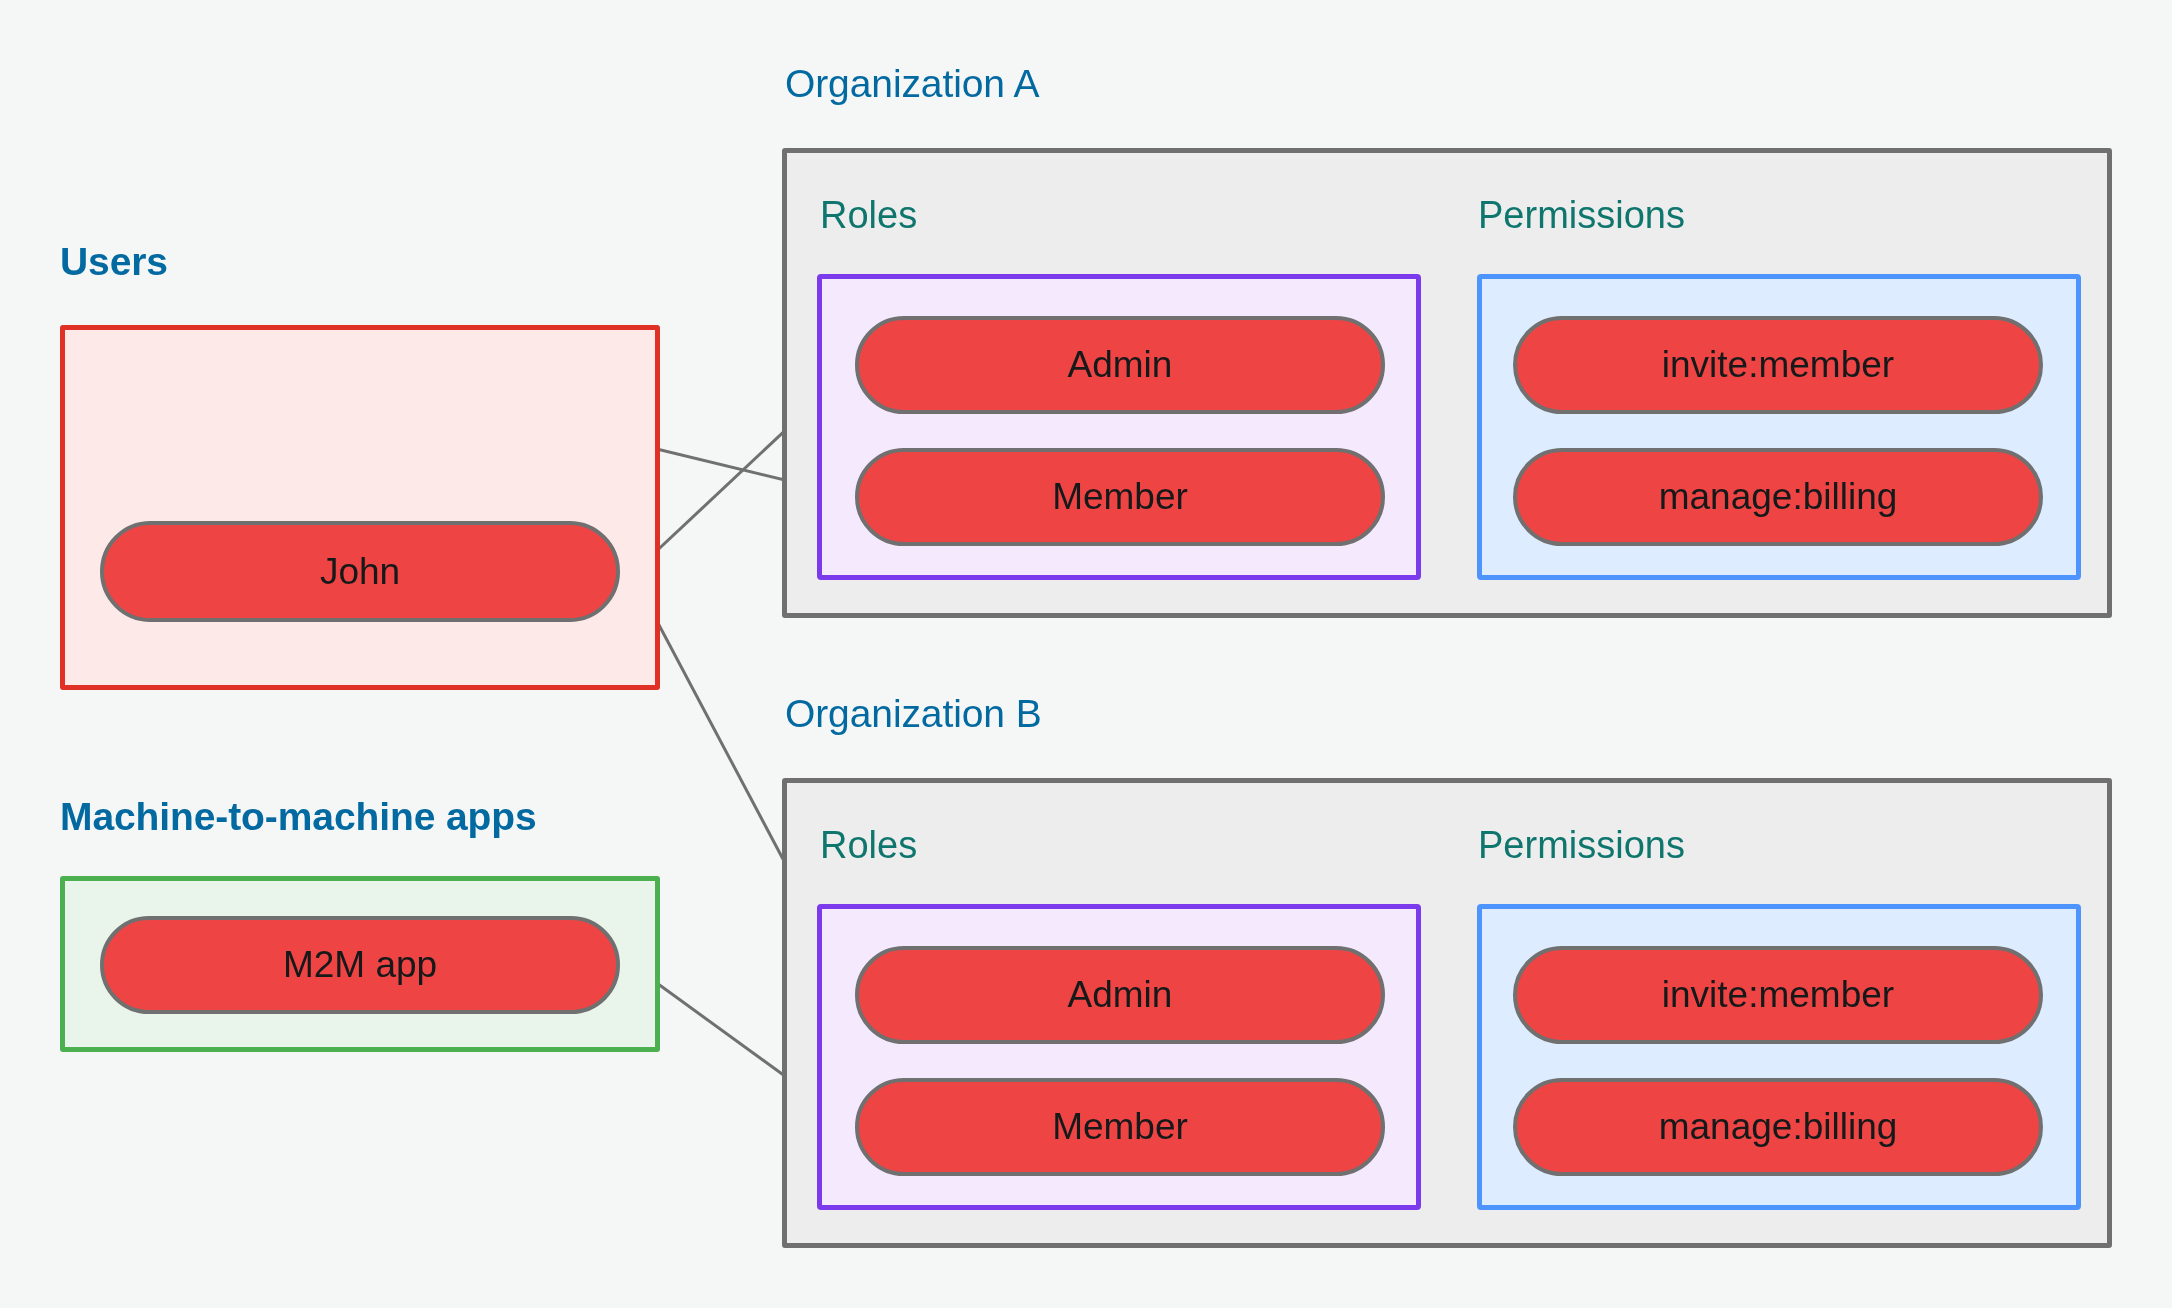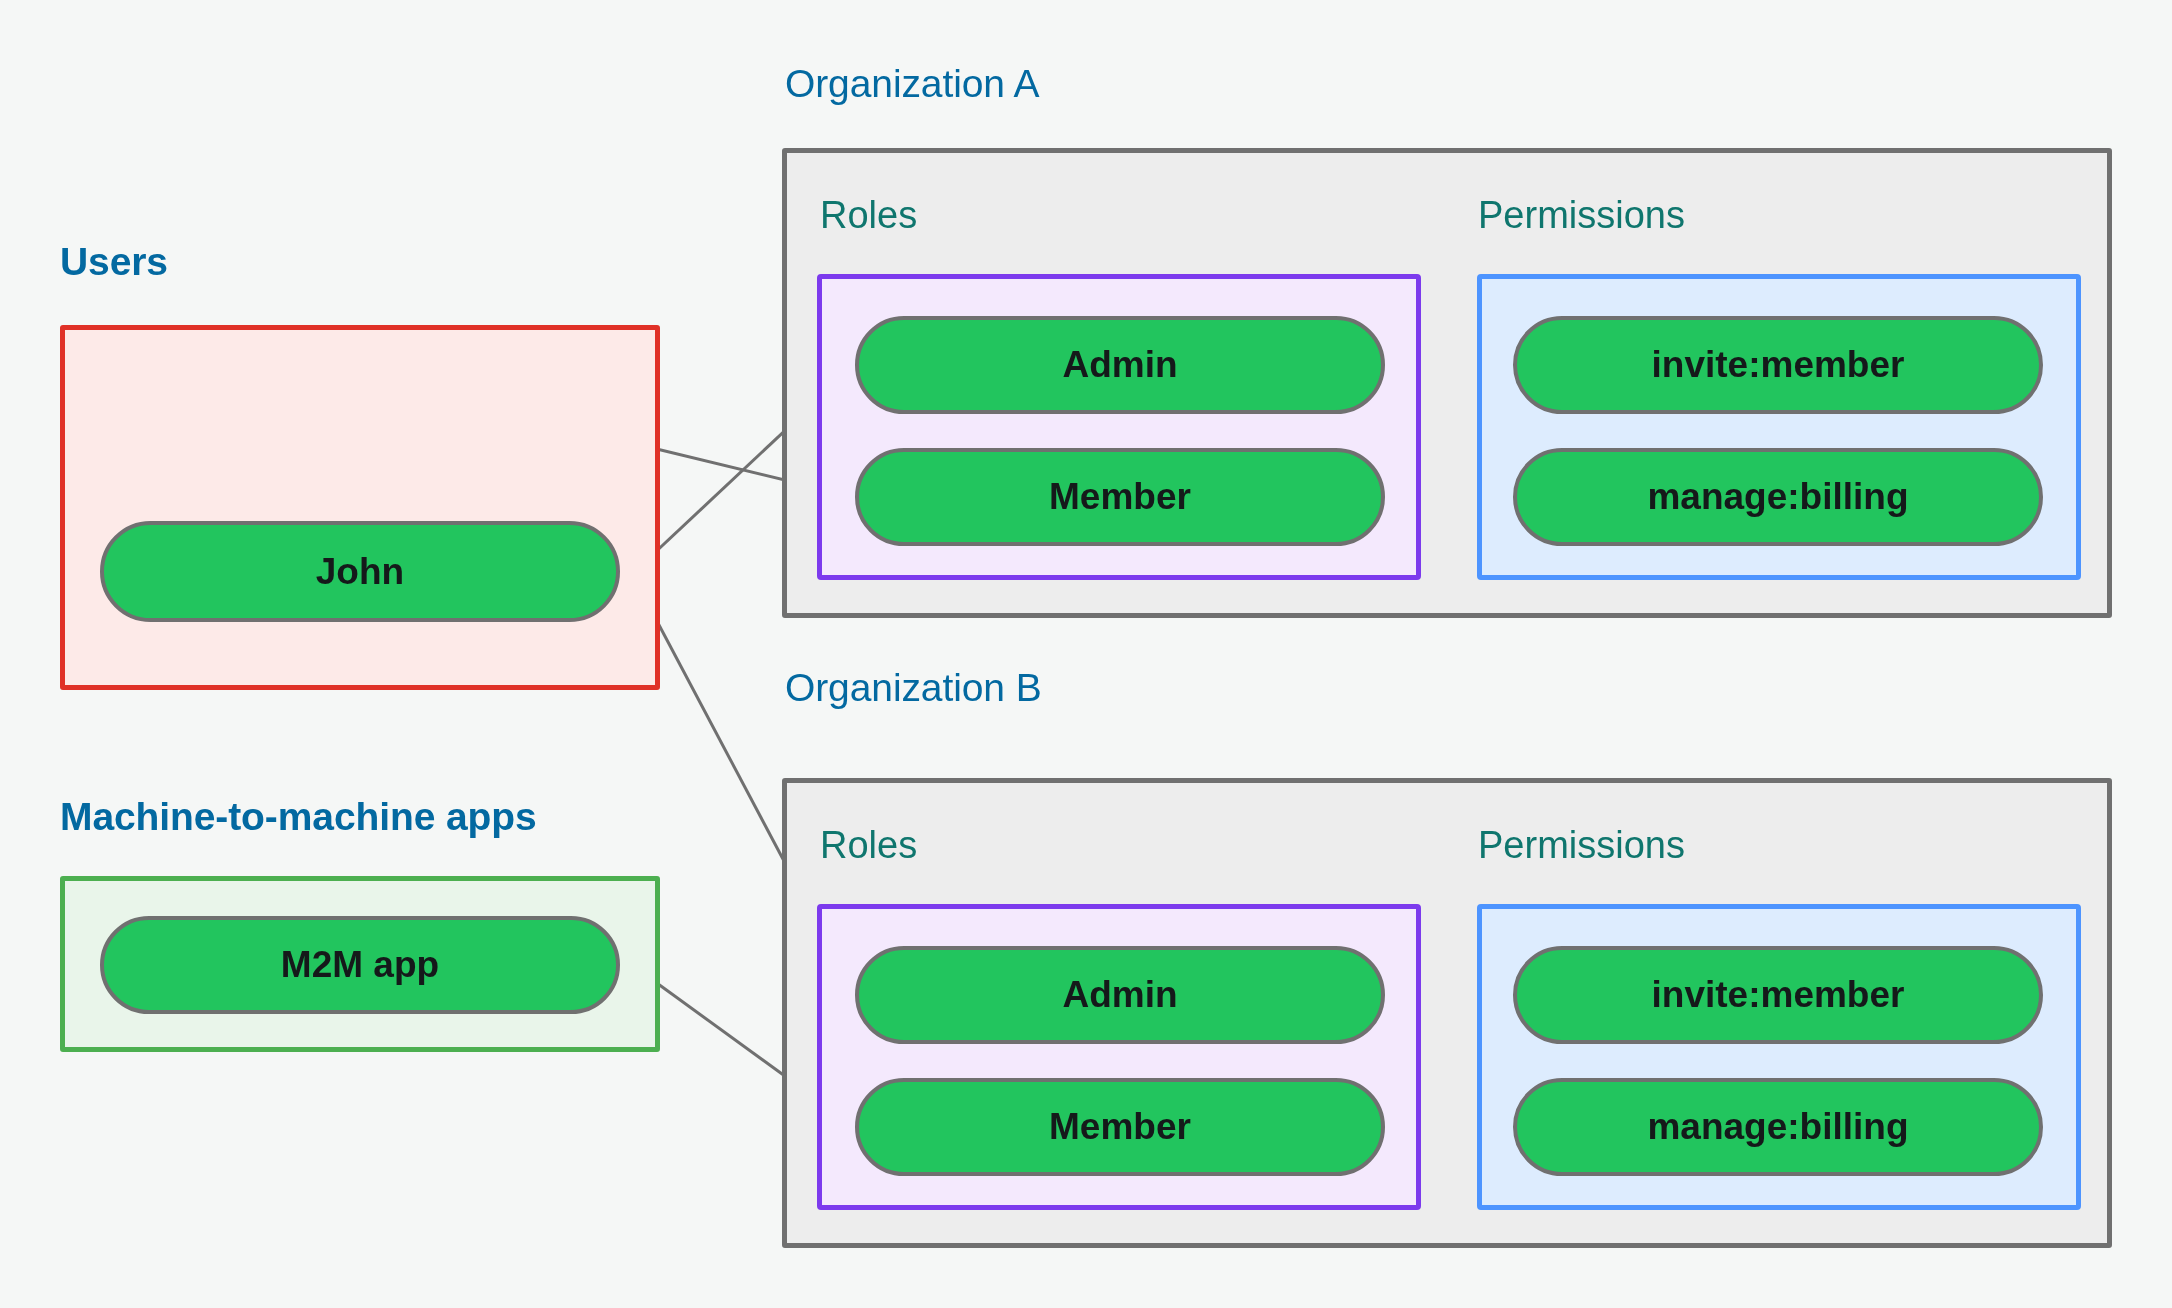--- a/index.html
+++ b/index.html
@@ -57,28 +57,28 @@
     font-size: 38px;
     font-weight: 400;
     color: #0f766e;
     white-space: nowrap;
   }
 
   
   .pill {
     position: absolute;
     box-sizing: border-box;
-    background: #22c55e;
+    background: #ef4444;
     border: 4px solid #707070;
     border-radius: 999px;
     display: flex;
     align-items: center;
     justify-content: center;
     font-size: 37px;
-    font-weight: 700;
+    font-weight: 400;
     color: #15191a;
     white-space: nowrap;
     z-index: 3;
   }
 </style>
 </head>
 <body>
 
 <div id="canvas">
 
@@ -145,21 +145,21 @@
     <div class="box box-perms" style="left:1477px; top:274px; width:604px; height:306px;"></div>
 
     <div class="pill" style="left:855px; top:316px; width:530px; height:98px;">Admin</div>
 
     <div class="pill" style="left:855px; top:448px; width:530px; height:98px;">Member</div>
 
     <div class="pill" style="left:1513px; top:316px; width:530px; height:98px;">invite:member</div>
 
     <div class="pill" style="left:1513px; top:448px; width:530px; height:98px;">manage:billing</div>
 
-    <div class="caption caption-reg" style="left:785px; top:666px;">Organization B</div>
+    <div class="caption caption-reg" style="left:785px; top:692px;">Organization B</div>
 
     <div class="box box-org" style="left:782px; top:778px; width:1330px; height:470px;"></div>
 
     <div class="section-title" style="left:820px; top:824px;">Roles</div>
 
     <div class="section-title" style="left:1478px; top:824px;">Permissions</div>
 
     <div class="box box-roles" style="left:817px; top:904px; width:604px; height:306px;"></div>
 
     <div class="box box-perms" style="left:1477px; top:904px; width:604px; height:306px;"></div>

